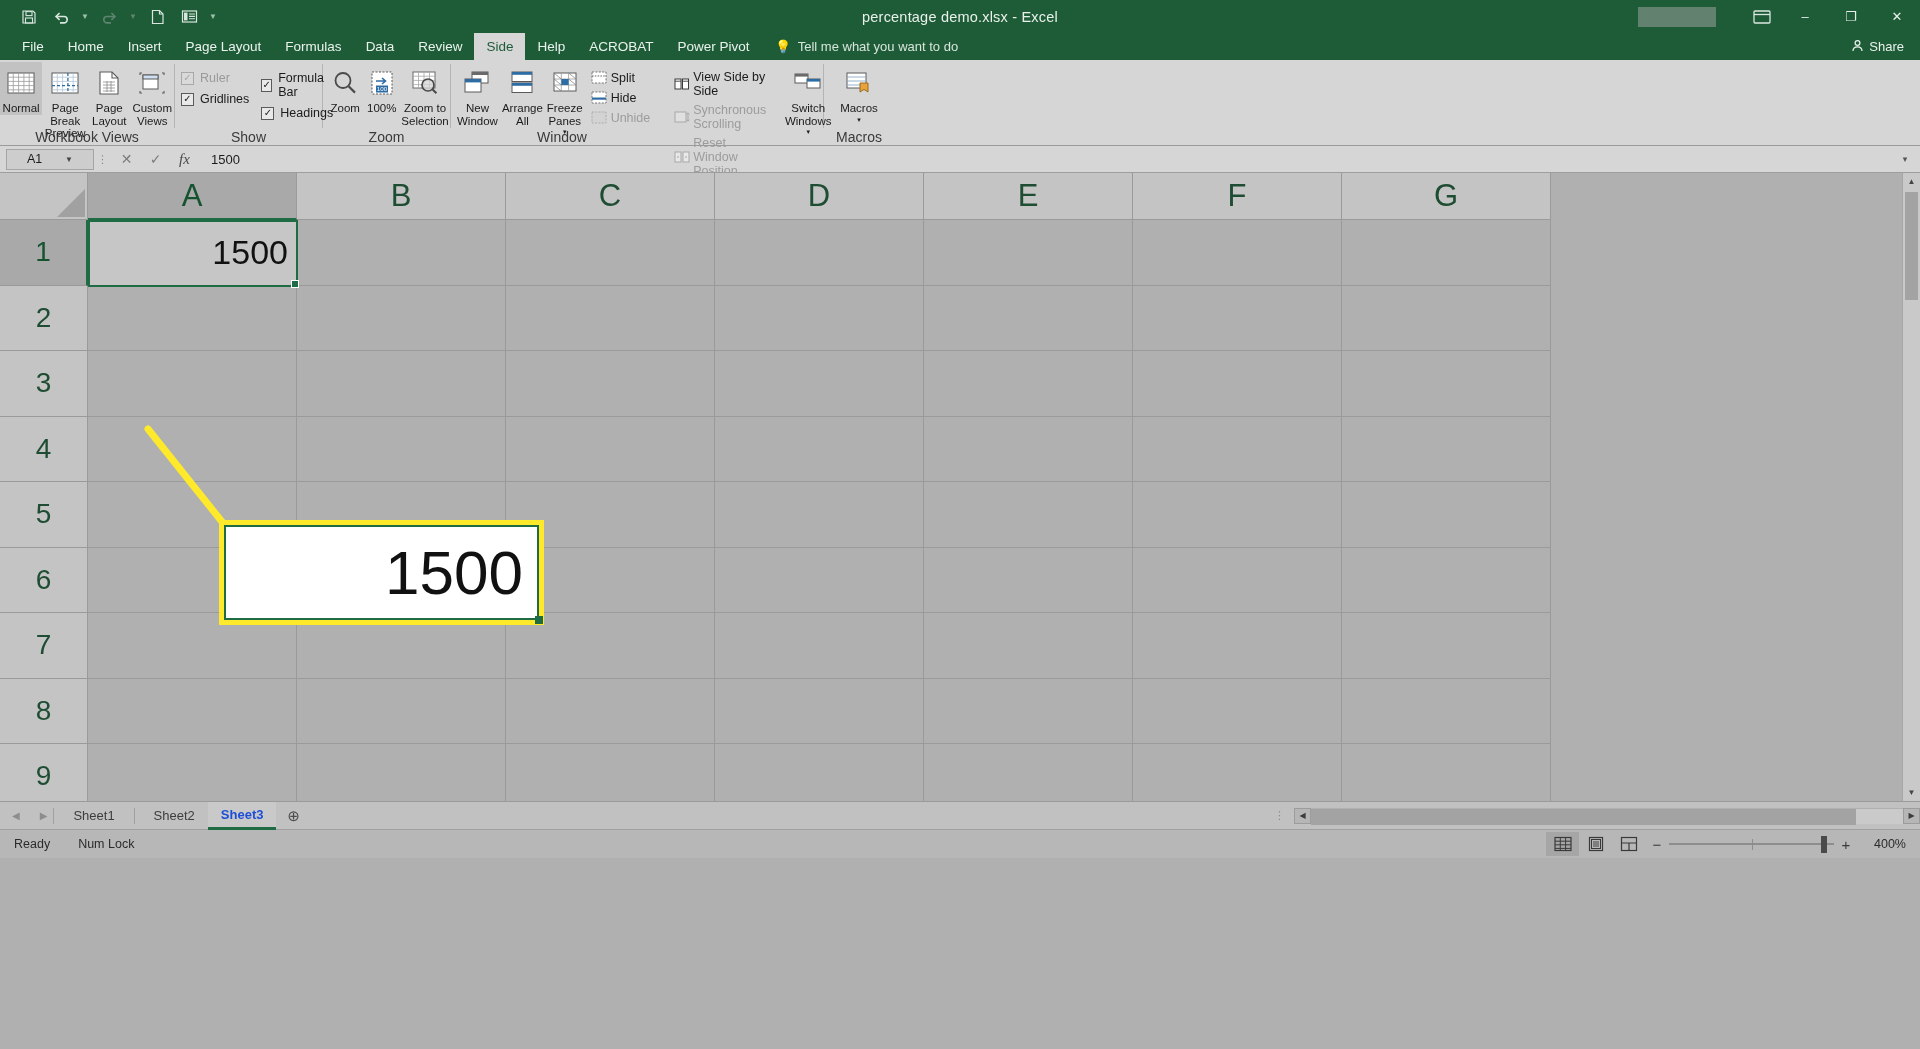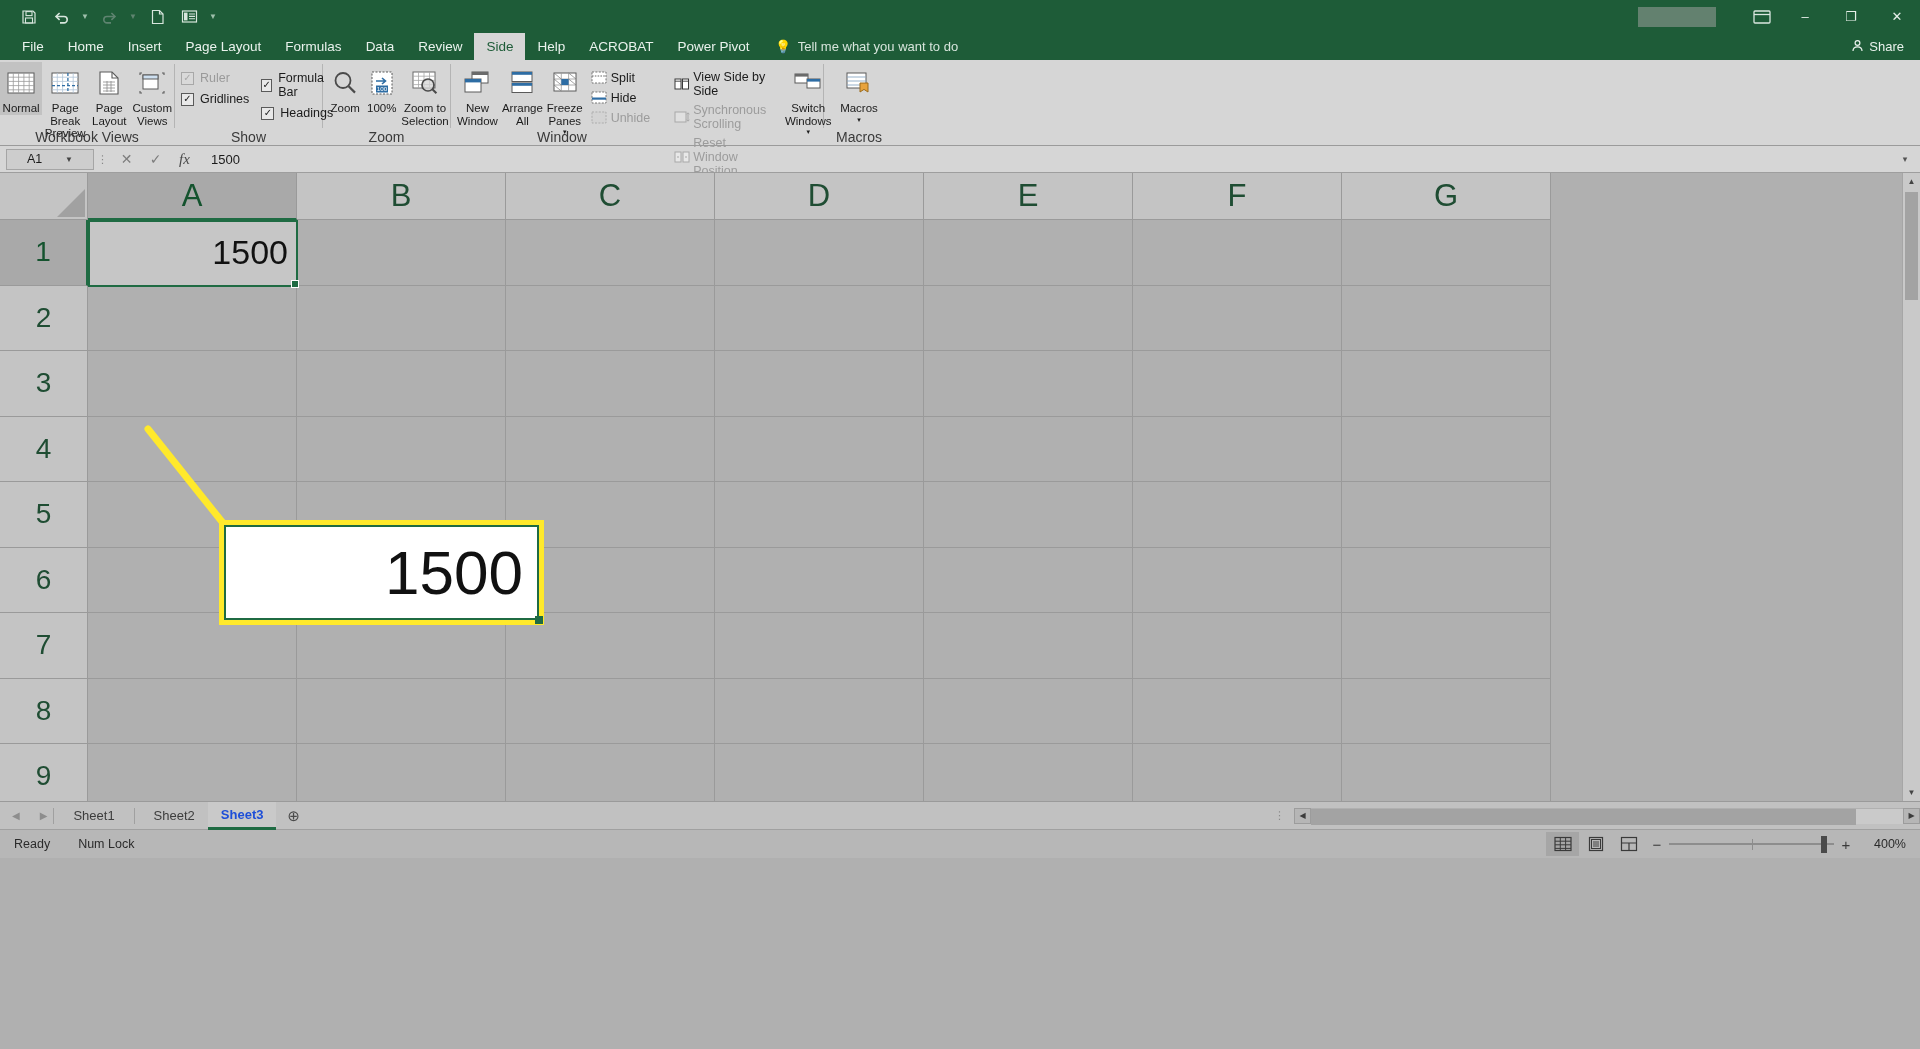--- a/index.html
+++ b/index.html
@@ -263,20 +263,21 @@
     <div class="qat-btn">
       <svg width="17" height="15" viewBox="0 0 17 15">
           <rect x="1.5" y="2" width="14" height="11" fill="none" stroke="currentColor" stroke-width="1.2"></rect>
           <rect x="3" y="3.6" width="3.5" height="7.8" fill="currentColor"></rect>
           <path d="M8 5h6M8 7.4h6M8 9.8h6" stroke="currentColor" stroke-width="1.1"></path>
         </svg>
     </div>
     <div class="qat-caret">▼</div>
   </div>
 
+  <div class="title-text">percentage demo.xlsx  -  Excel</div>
 
   <div class="win-right">
     <div class="restore-ghost"></div>
     <div class="ribbon-display">
       <svg width="18" height="14" viewBox="0 0 18 14">
           <rect x="1" y="1" width="16" height="12" rx="1" fill="none" stroke="currentColor" stroke-width="1.3"></rect>
           <path d="M1 4.5h16" stroke="currentColor" stroke-width="1.3"></path>
         </svg>
     </div>
     <div class="win-btn">–</div>

